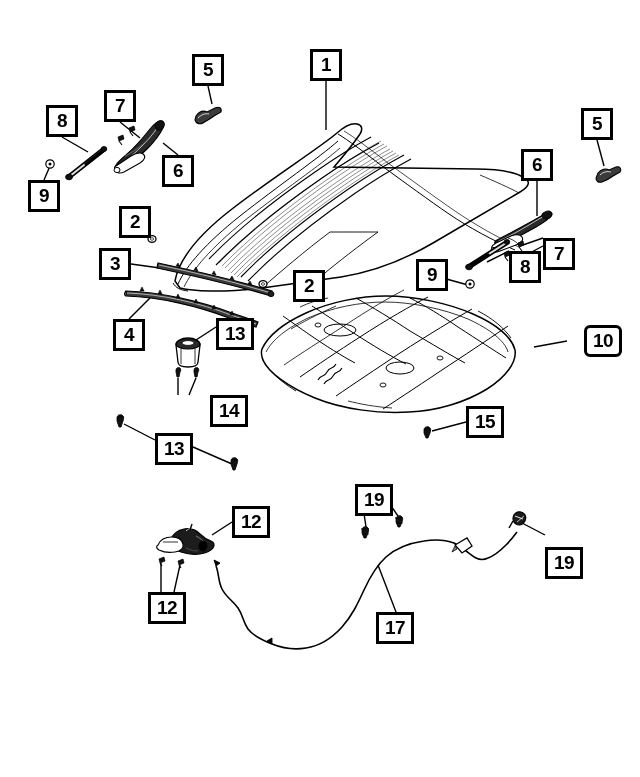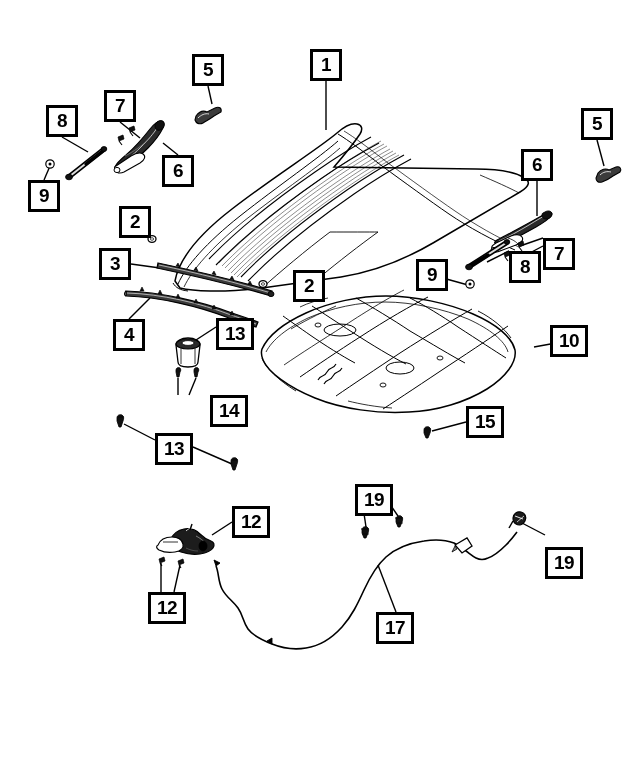--- a/index.html
+++ b/index.html
@@ -377,21 +377,21 @@
       <div class="callout" style="left: 521px; top: 149px;">6</div>
       <div class="callout" style="left: 28px; top: 180px;">9</div>
       <div class="callout" style="left: 119px; top: 206px;">2</div>
       <div class="callout" style="left: 543px; top: 238px;">7</div>
       <div class="callout" style="left: 99px; top: 248px;">3</div>
       <div class="callout" style="left: 293px; top: 270px;">2</div>
       <div class="callout" style="left: 416px; top: 259px;">9</div>
       <div class="callout" style="left: 509px; top: 251px;">8</div>
       <div class="callout" style="left: 113px; top: 319px;">4</div>
       <div class="callout wide" style="left: 216px; top: 318px;">13</div>
-      <div class="callout wide" style="left: 550px; top: 325px;">10</div>
+      <div class="callout wide" style="left: 584px; top: 325px; border-radius: 6px;">10</div>
       <div class="callout wide" style="left: 171px; top: 395px; margin-left: 39px;">14</div>
       <div class="callout wide" style="left: 466px; top: 406px;">15</div>
       <div class="callout wide" style="left: 155px; top: 433px;">13</div>
       <div class="callout wide" style="left: 355px; top: 484px;">19</div>
       <div class="callout wide" style="left: 232px; top: 506px;">12</div>
       <div class="callout wide" style="left: 545px; top: 527px; margin-top: 20px;">19</div>
       <div class="callout wide" style="left: 148px; top: 592px;">12</div>
       <div class="callout wide" style="left: 376px; top: 612px;">17</div>
     </div>
 

